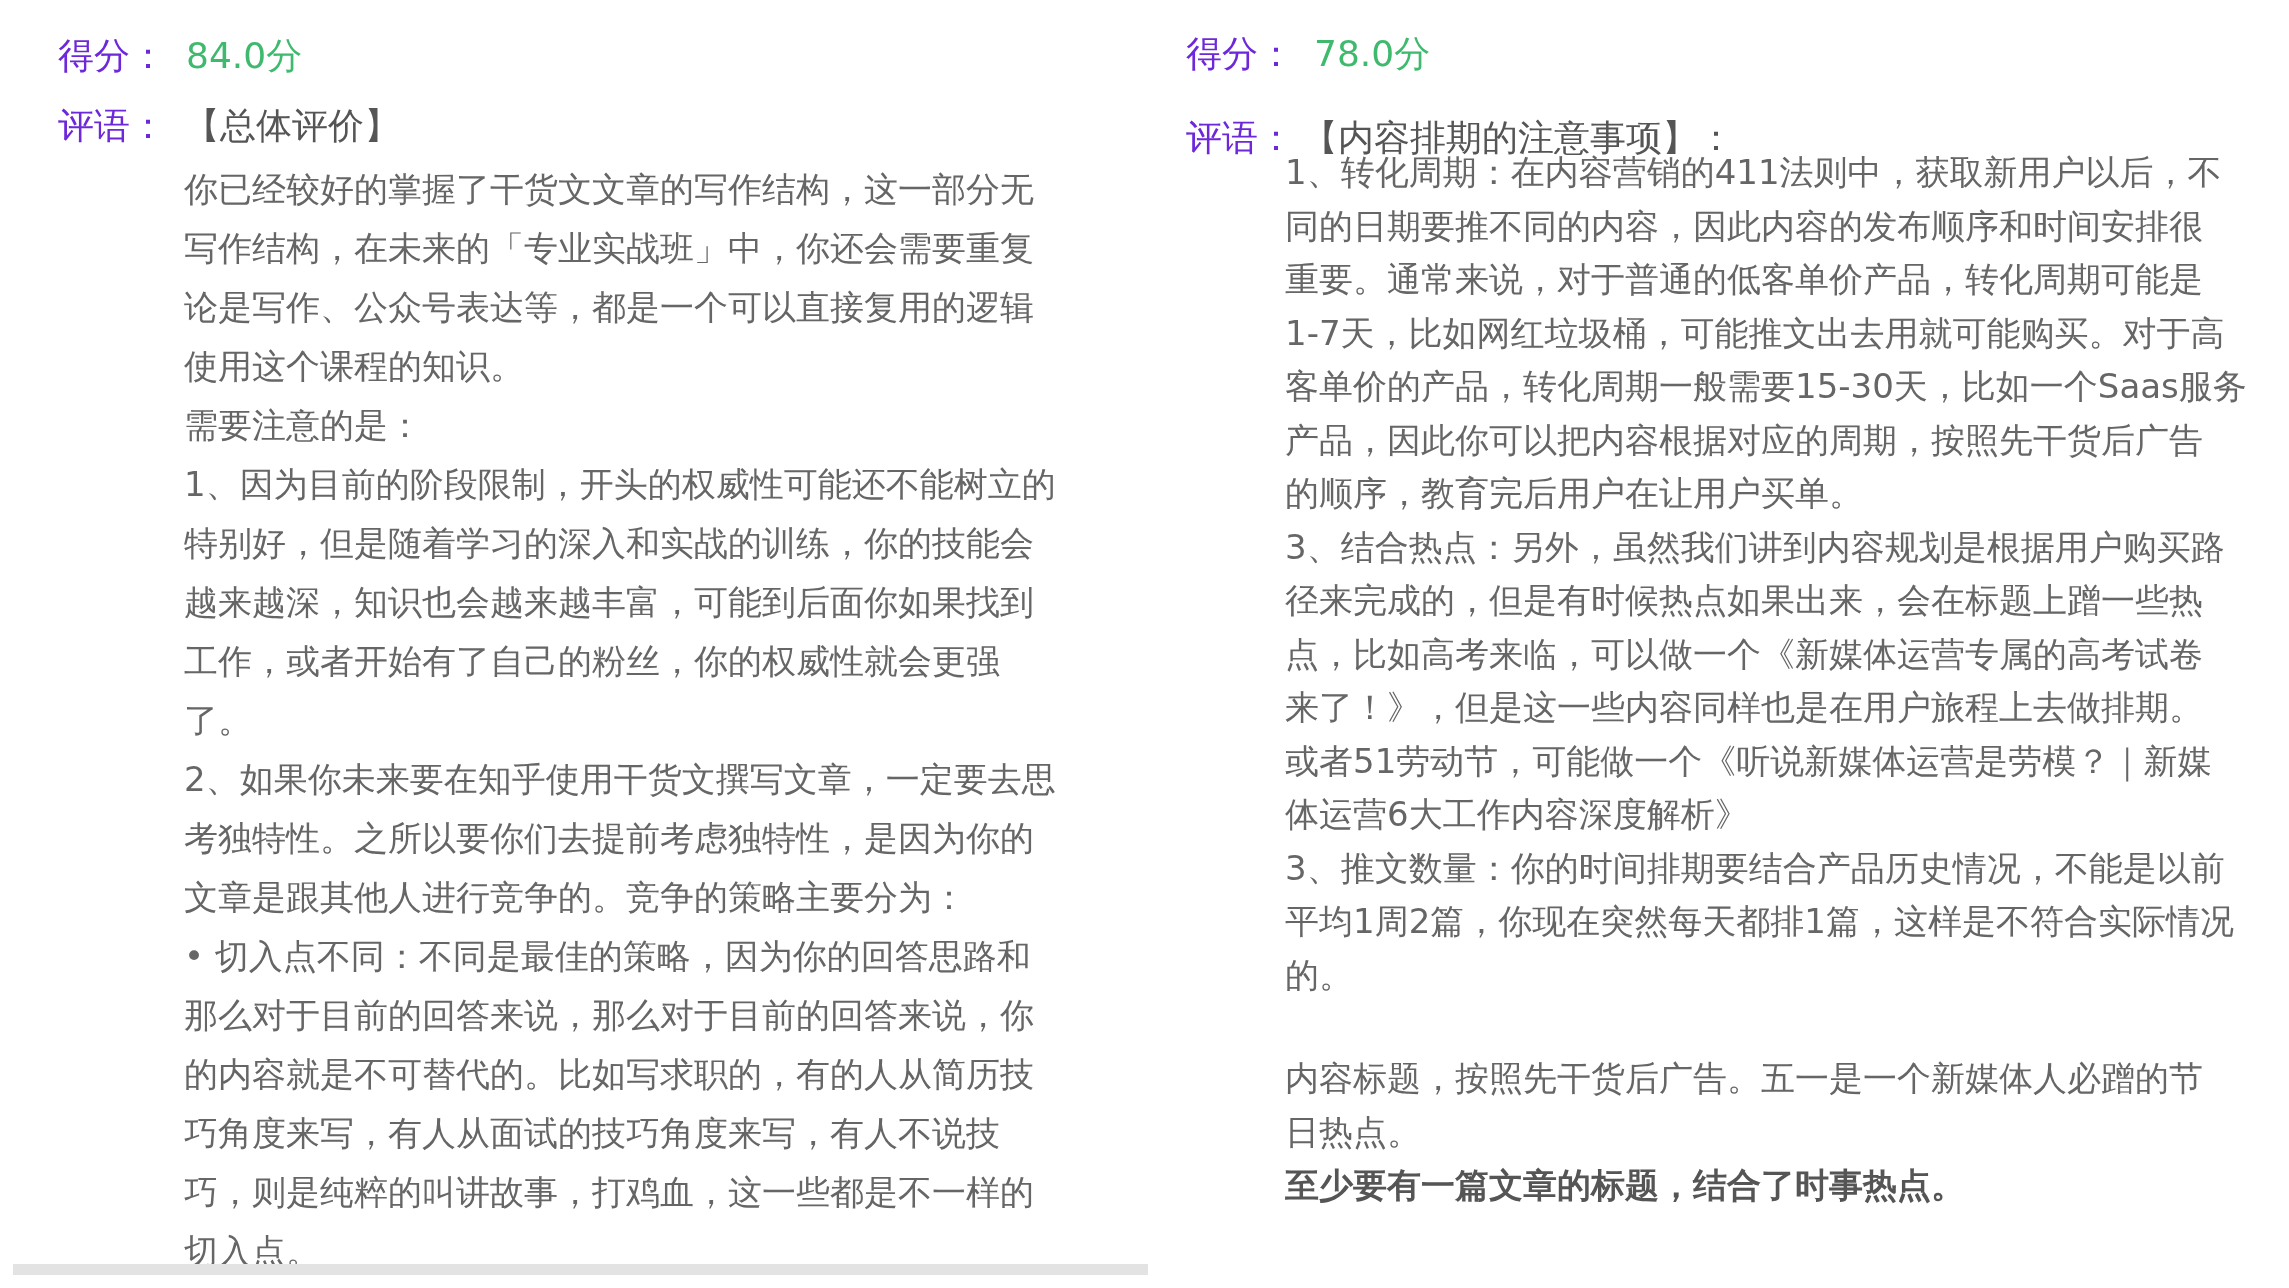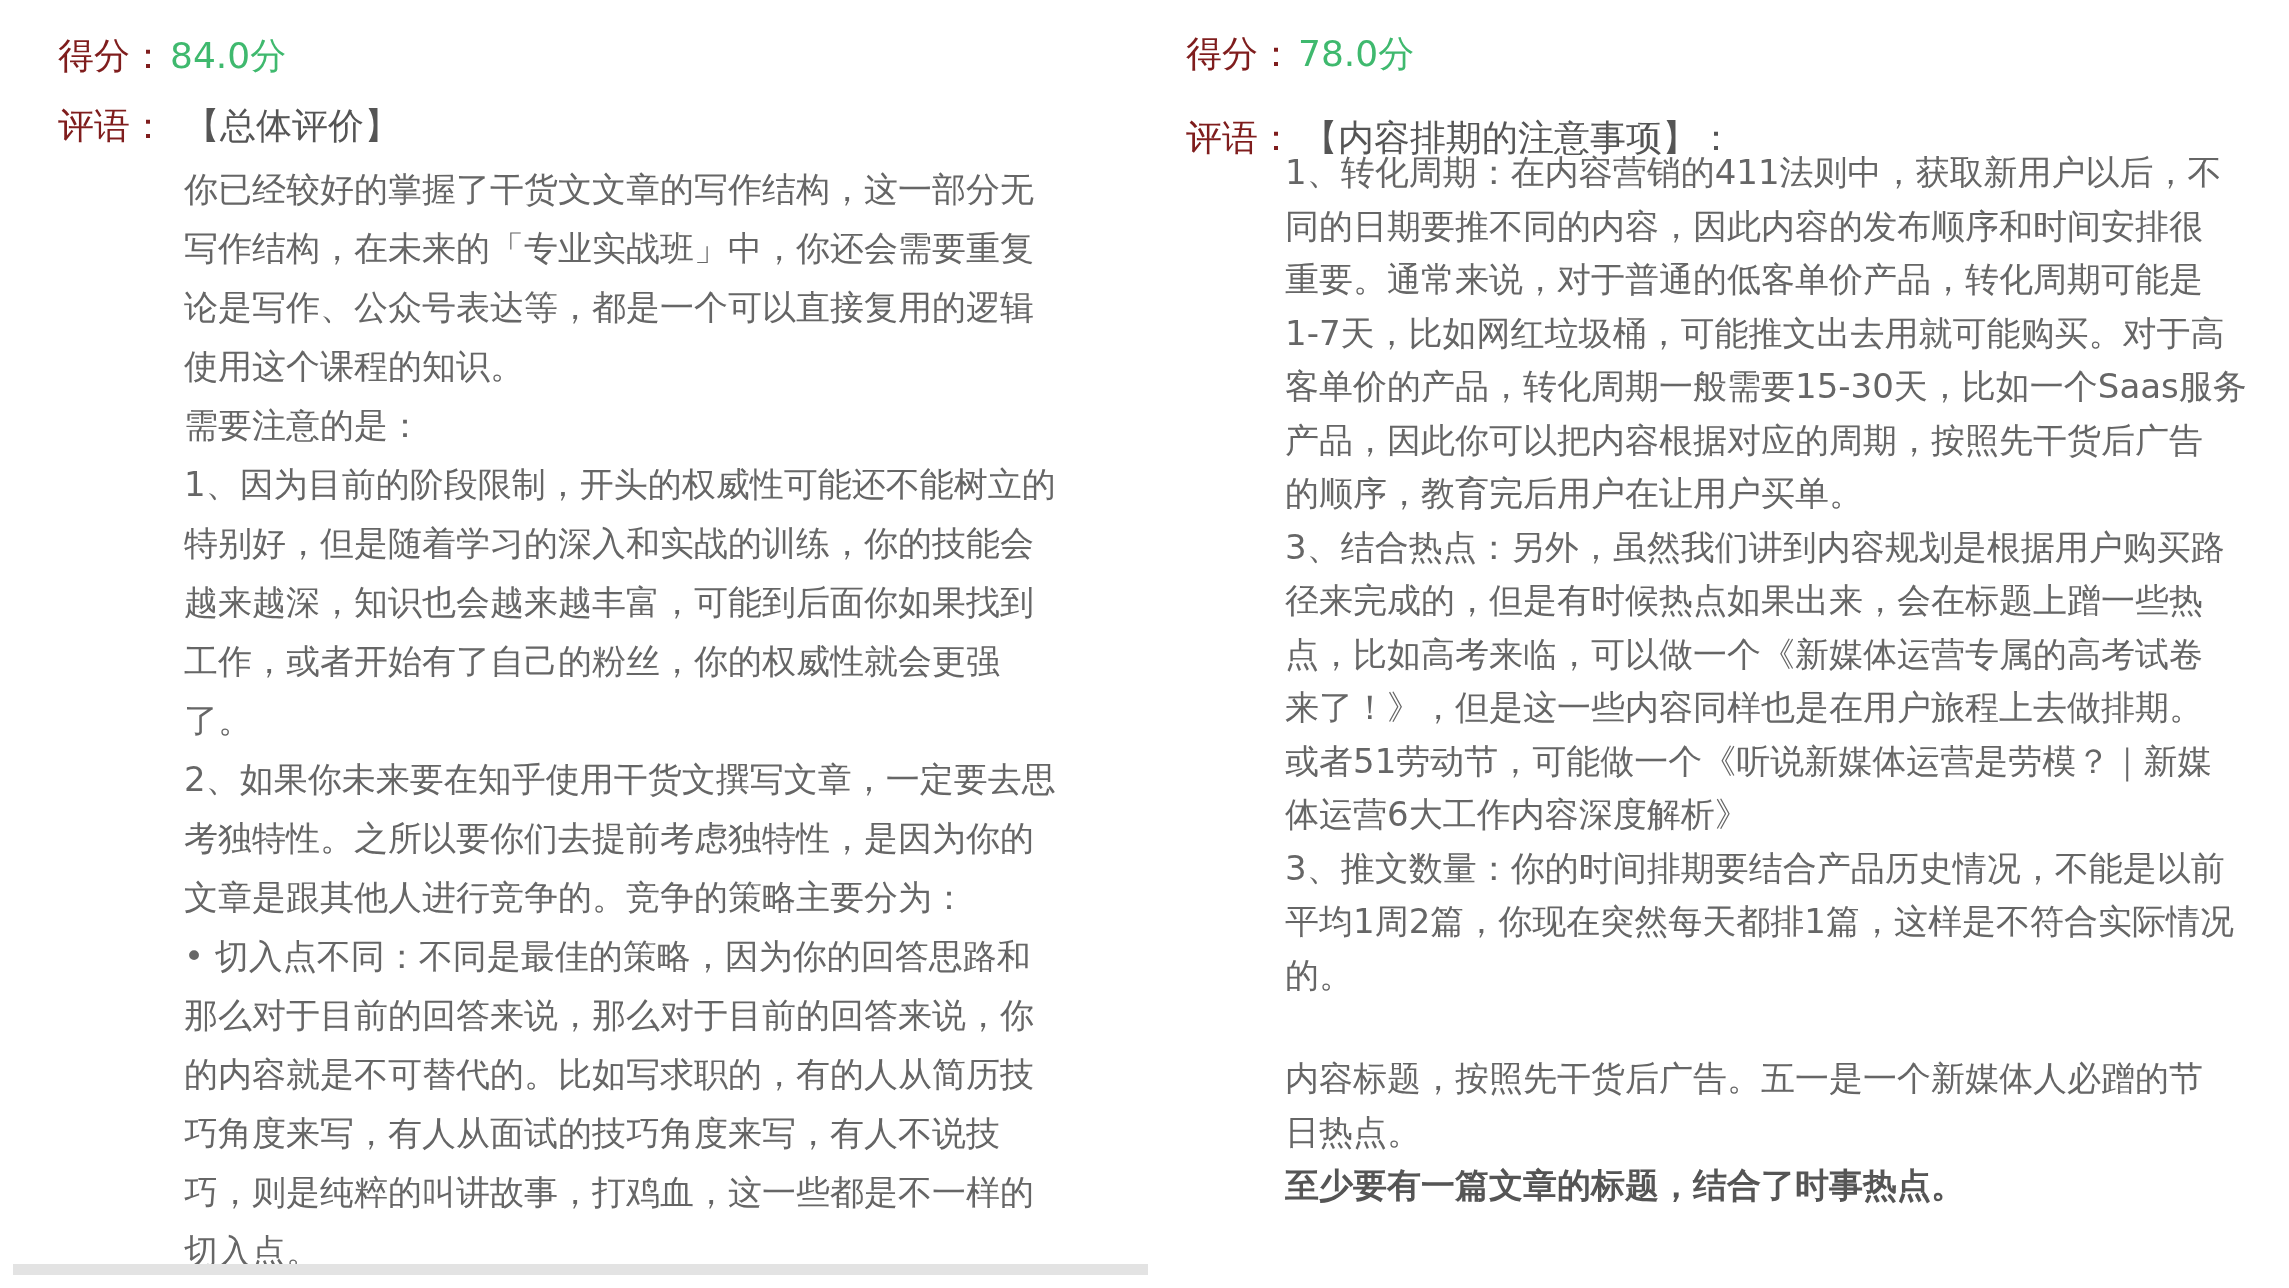--- a/index.html
+++ b/index.html
@@ -5,22 +5,22 @@
   html, body { margin: 0; padding: 0; background: #ffffff; }
   body {
     width: 2289px; height: 1288px; position: relative; overflow: hidden;
     font-family: "DejaVu Sans", "Liberation Sans", sans-serif;
     color: #666666;
   }
   .panel { position: absolute; top: 0; }
   .panel-left { left: 0; width: 1148px; height: 1288px; overflow: hidden; }
   .panel-right { left: 1148px; width: 1141px; height: 1288px; }
   .row { position: absolute; display: flex; align-items: baseline; white-space: nowrap; }
-  .label { color: #7f1d1d; font-size: 36px; }
-  .score-value { color: #3fb96e; font-size: 36px; margin-left: 4px; }
+  .label { color: #6d28d9; font-size: 36px; }
+  .score-value { color: #3fb96e; font-size: 36px; margin-left: 20px; }
   .heading { font-size: 36px; color: #555555; }
   .body-block { position: absolute; font-size: 34px; line-height: 59px; color: #666666; }
   .body-block p { margin: 0; white-space: nowrap; }
   .bold { font-weight: bold; color: #555555; }
   .blank { height: 50px; }
   .hscroll {
     position: absolute; left: 13px; top: 1264px; width: 1136px; height: 11px;
     background: #e3e3e3;
   }
 </style>

